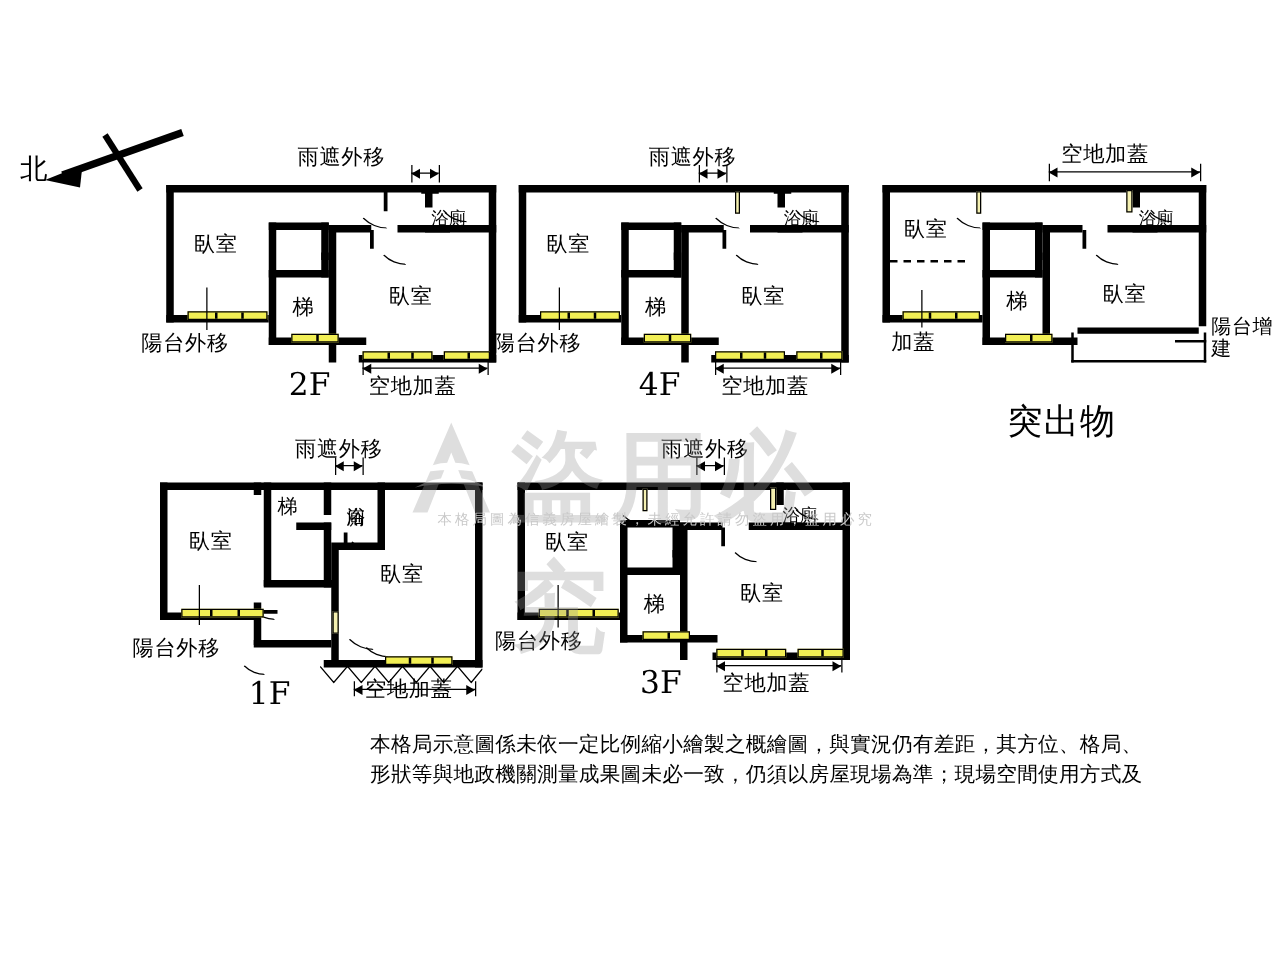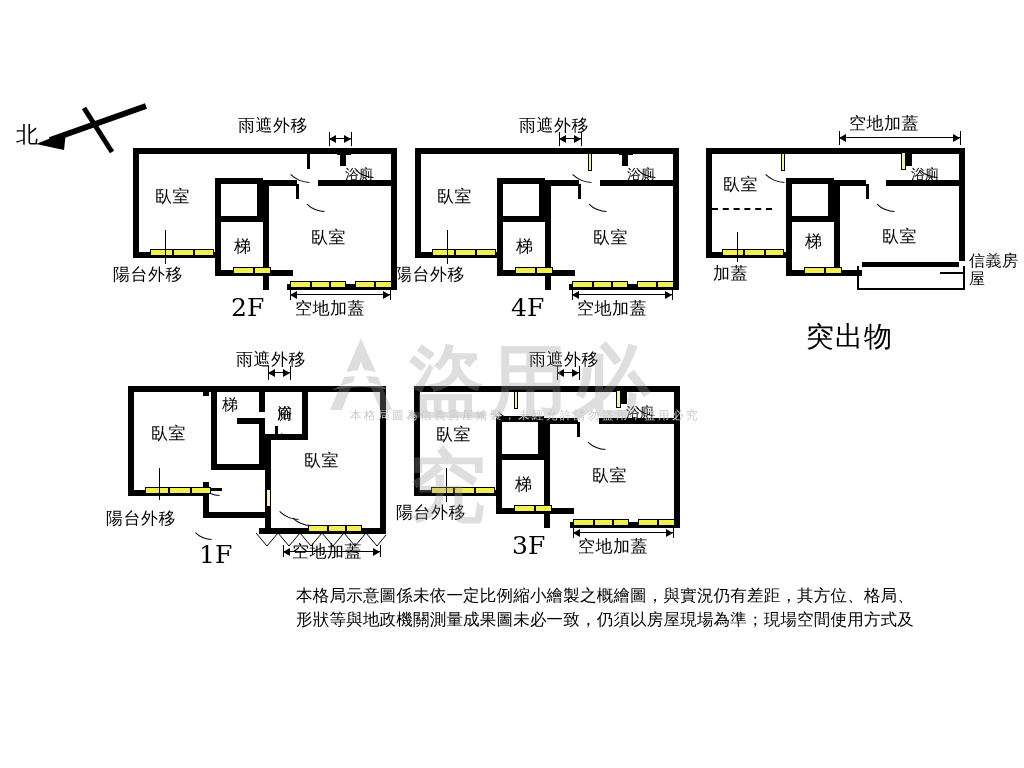--- a/index.html
+++ b/index.html
@@ -247,21 +247,21 @@
     <div class="dashed" style="left:712px;top:208px;width:60px;"></div>
 
     <div class="room-label" style="left:723px;top:176px;">臥室</div>
     <div class="room-label" style="left:805px;top:233px;">梯</div>
     <div class="room-label" style="left:882px;top:228px;">臥室</div>
     <div class="small-label" style="left:911px;top:166px;">浴廁</div>
 
     <div class="leader" style="left:737px;top:232px;height:30px;"></div>
     <div class="anno" style="left:713px;top:262px;">加蓋</div>
 
-    <div class="anno" style="left:969px;top:252px;font-size:16px;line-height:1.15;width:54px;white-space:normal;">信義房屋</div>
+    <div class="anno" style="left:969px;top:252px;font-size:16px;line-height:1.15;width:54px;white-space:normal;">陽台增建</div>
 
     <div class="big-tag" style="left:806px;top:318px;">突出物</div>
   </div>
 
   <div class="abs" style="left:0;top:0;">
     <div class="anno" style="left:236px;top:348px;">雨遮外移</div>
     <div class="dim" style="left:268px;top:372px;width:22px;"></div>
     <div class="tick" style="left:268px;top:366px;height:14px;"></div>
     <div class="tick" style="left:290px;top:366px;height:14px;"></div>
 

